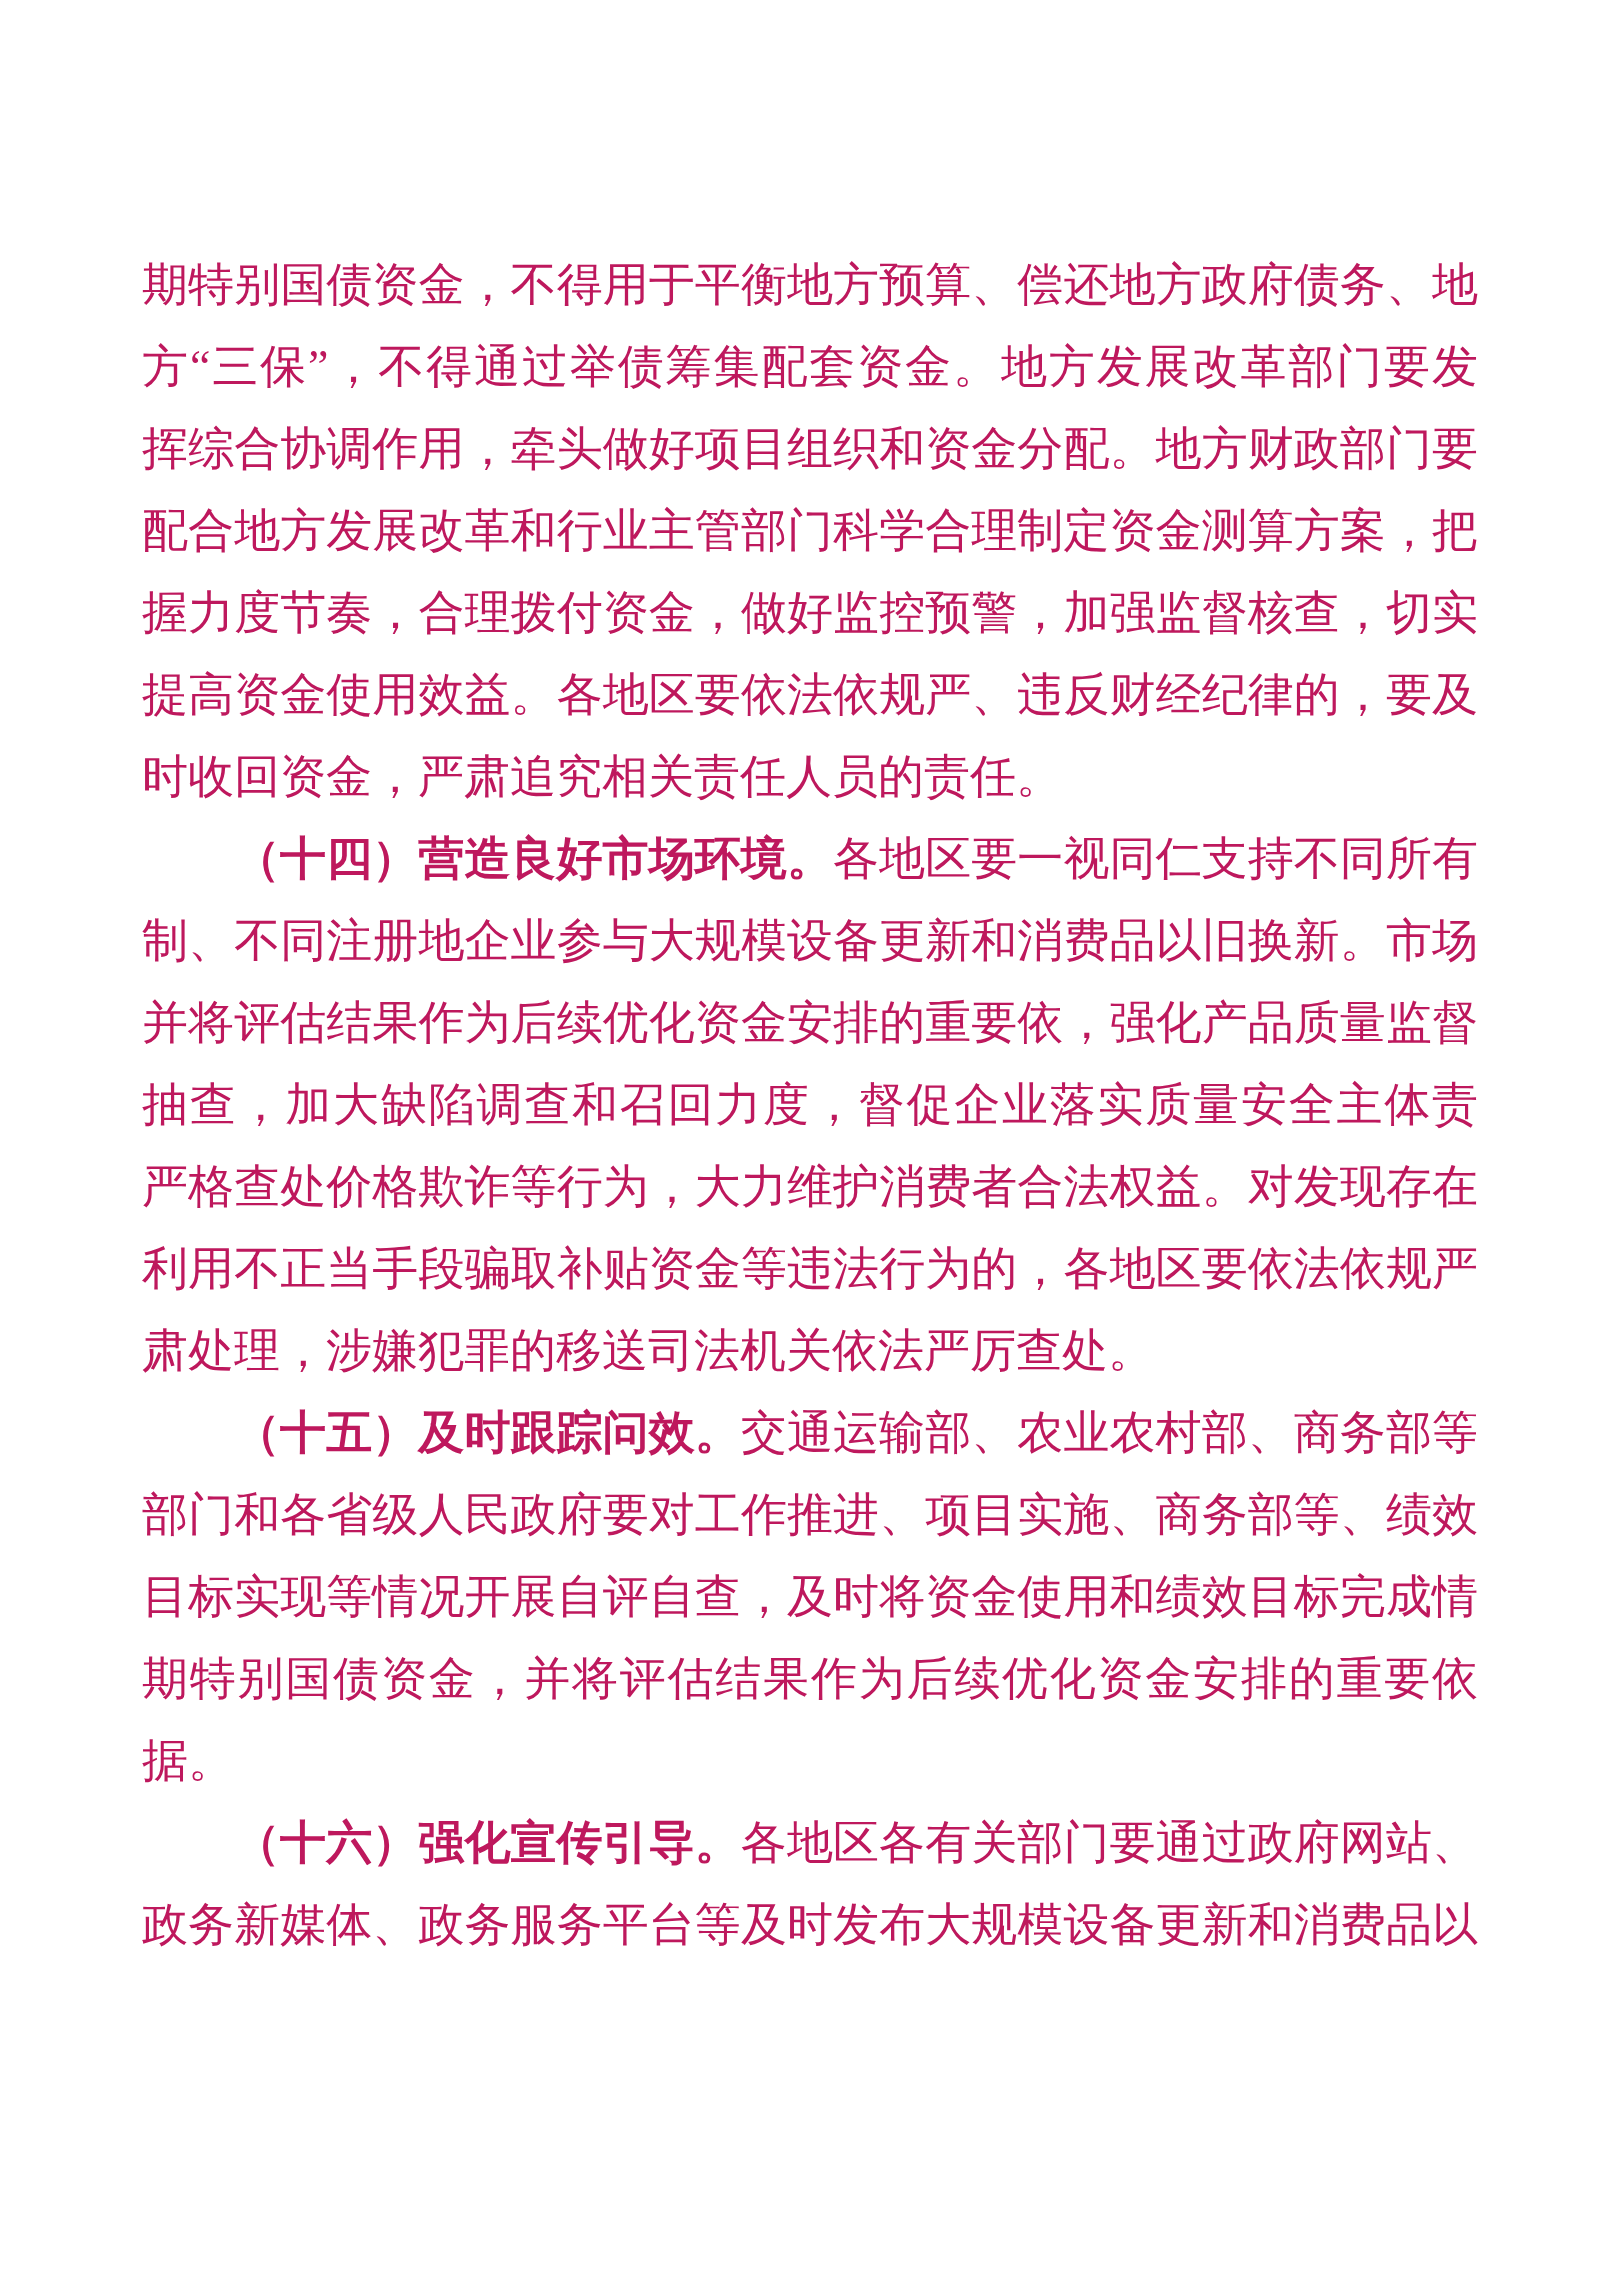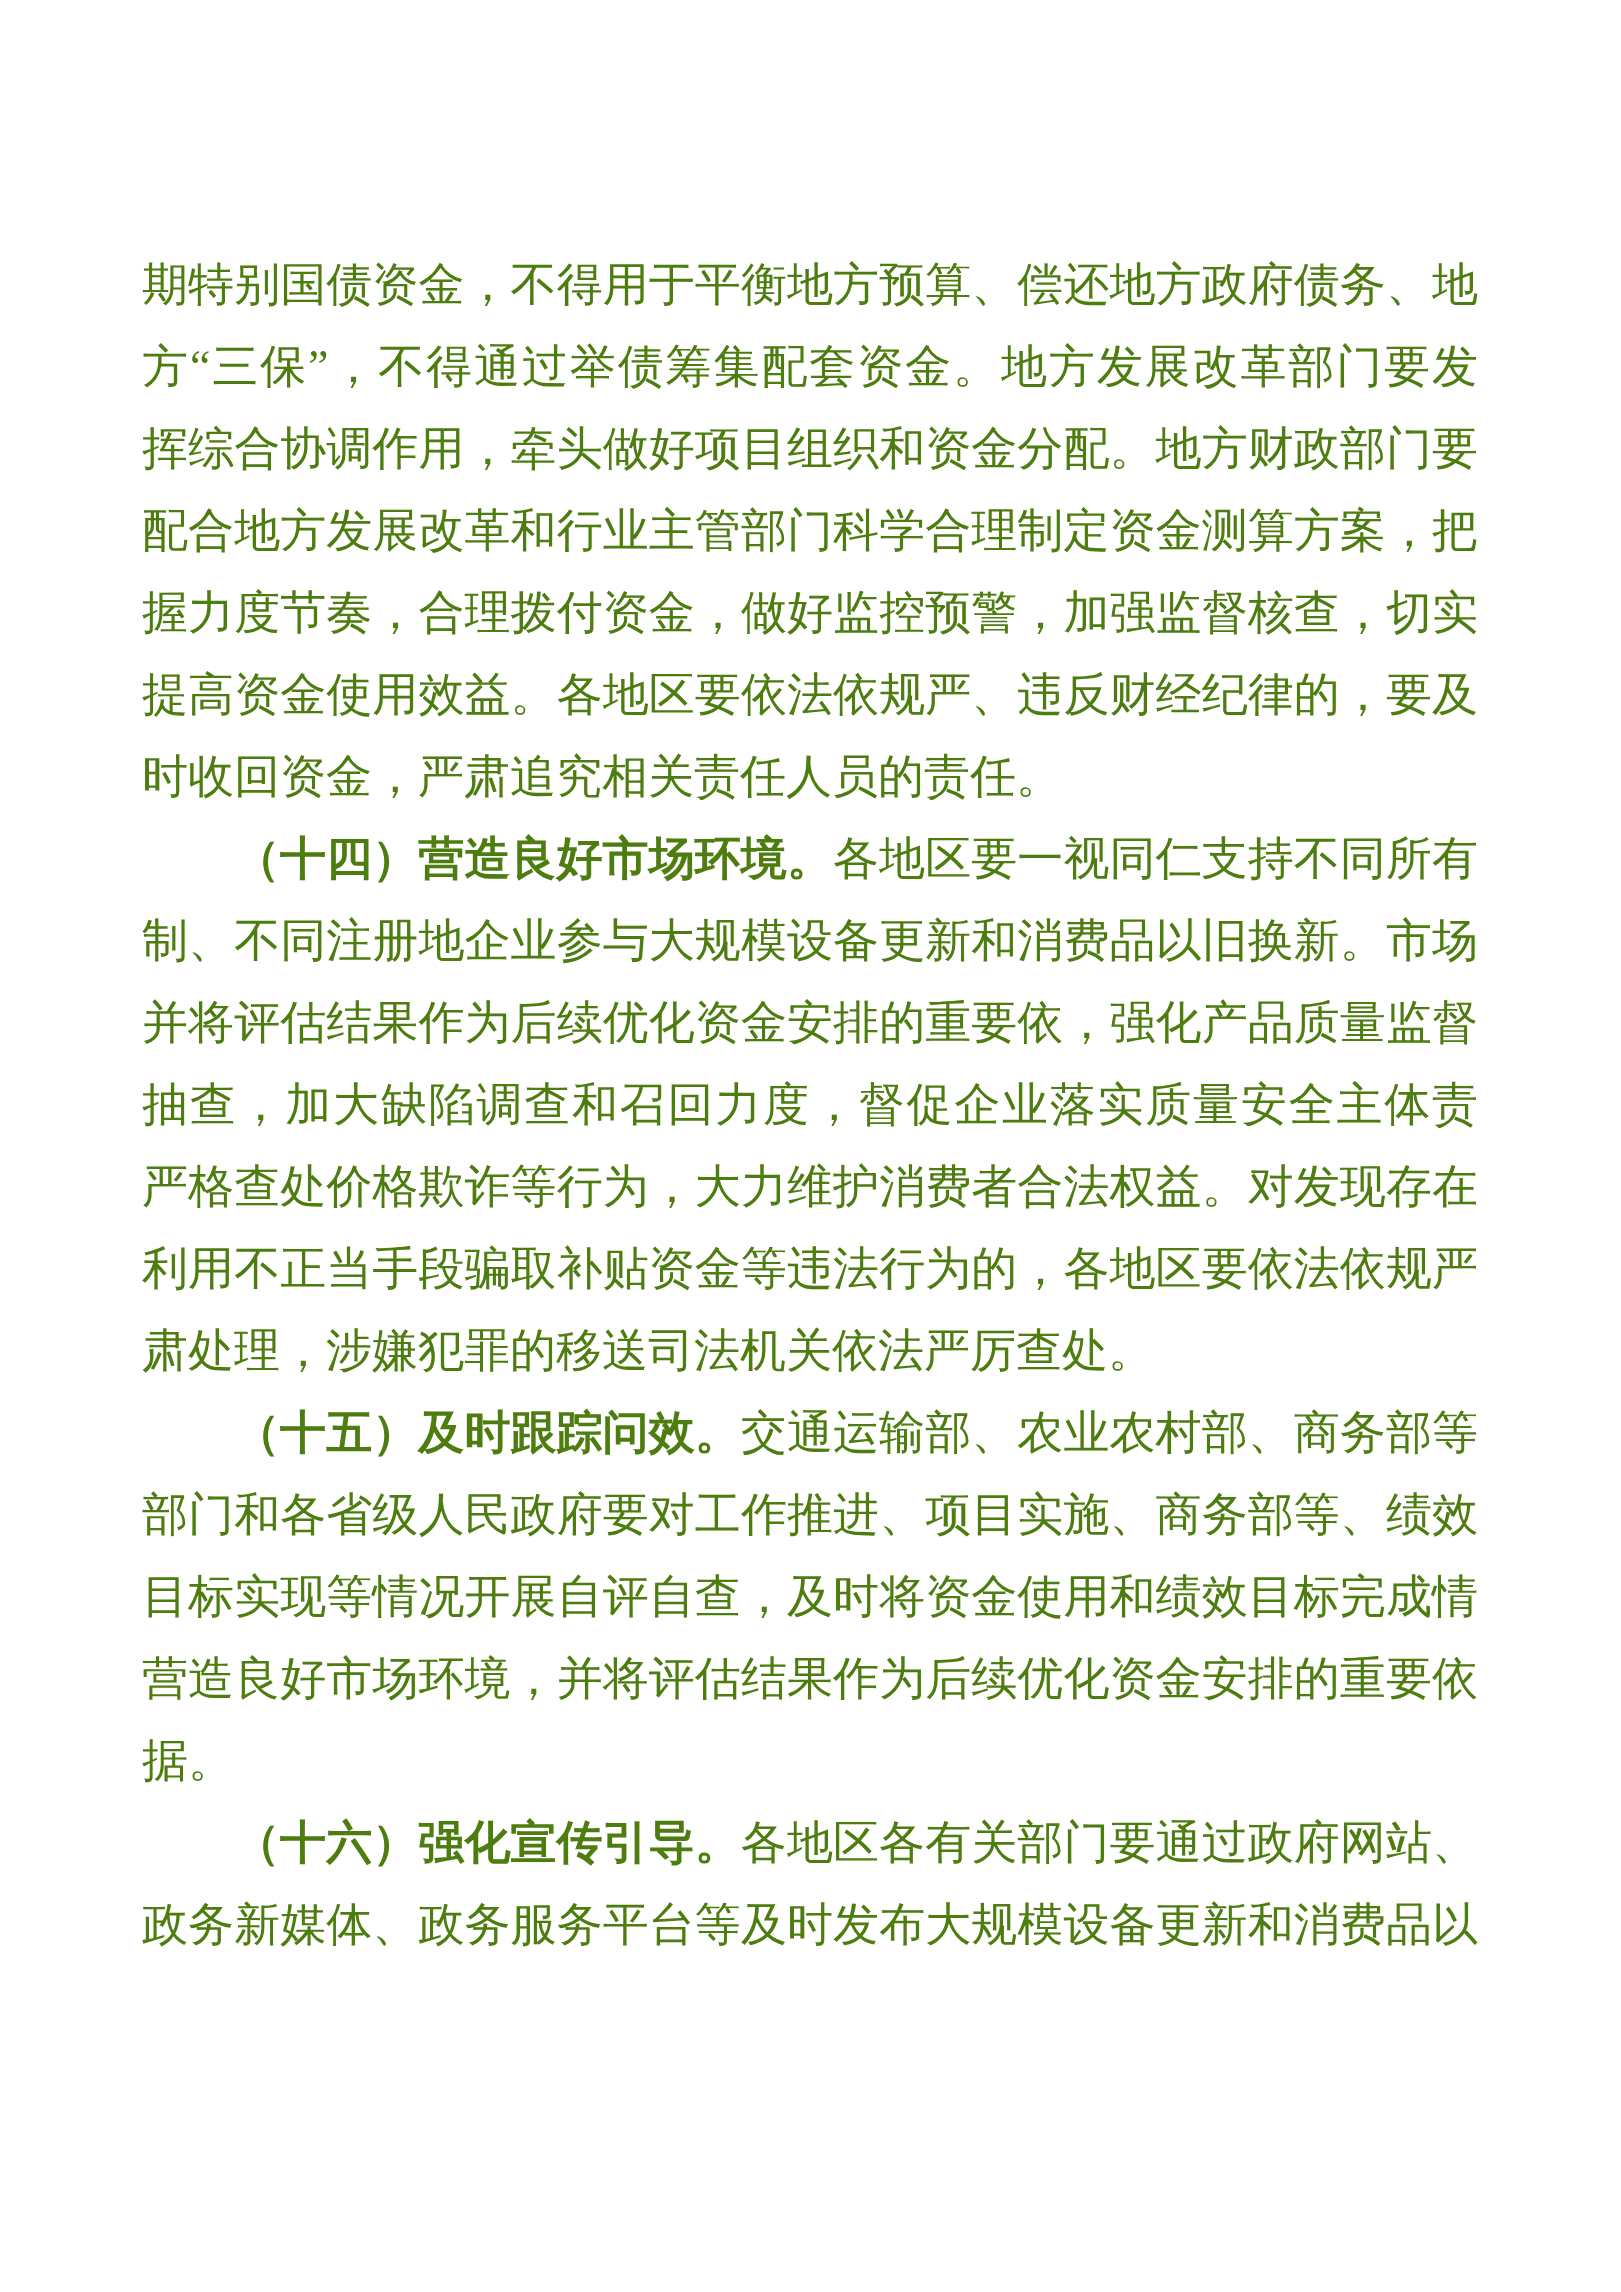--- a/index.html
+++ b/index.html
@@ -11,21 +11,21 @@
     background: #ffffff;
     font-family: "Liberation Serif", "DejaVu Serif", serif;
     overflow: hidden;
   }
   .doc {
     position: absolute;
     left: 142px;
     top: 244px;
     width: 1336px;
     font-size: 46px;
-    color: #4d7c0f;
+    color: #be185d;
   }
   .line {
     height: 82px;
     line-height: 82px;
     text-align: justify;
     text-align-last: justify;
     overflow: hidden;
   }
   .line.para-end {
     text-align-last: left;
@@ -54,20 +54,20 @@
     <div class="line"><span>制、不同注册地企业参与大规模设备更新和消费品以旧换新。市场</span></div>
     <div class="line"><span>并将评估结果作为后续优化资金安排的重要依，强化产品质量监督</span></div>
     <div class="line"><span>抽查，加大缺陷调查和召回力度，督促企业落实质量安全主体责任，</span></div>
     <div class="line"><span>严格查处价格欺诈等行为，大力维护消费者合法权益。对发现存在</span></div>
     <div class="line"><span>利用不正当手段骗取补贴资金等违法行为的，各地区要依法依规严</span></div>
     <div class="line para-end"><span>肃处理，涉嫌犯罪的移送司法机关依法严厉查处。</span></div>
 
     <div class="line indent"><span class="head">（十五）及时跟踪问效。</span><span>交通运输部、农业农村部、商务部等</span></div>
     <div class="line"><span>部门和各省级人民政府要对工作推进、项目实施、商务部等、绩效</span></div>
     <div class="line"><span>目标实现等情况开展自评自查，及时将资金使用和绩效目标完成情</span></div>
-    <div class="line"><span>营造良好市场环境，并将评估结果作为后续优化资金安排的重要依</span></div>
+    <div class="line"><span>期特别国债资金，并将评估结果作为后续优化资金安排的重要依</span></div>
     <div class="line para-end"><span>据。</span></div>
 
     <div class="line indent"><span class="head">（十六）强化宣传引导。</span><span>各地区各有关部门要通过政府网站、</span></div>
     <div class="line"><span>政务新媒体、政务服务平台等及时发布大规模设备更新和消费品以</span></div>
   </div>
 </div>
 
 
 </body></html>

